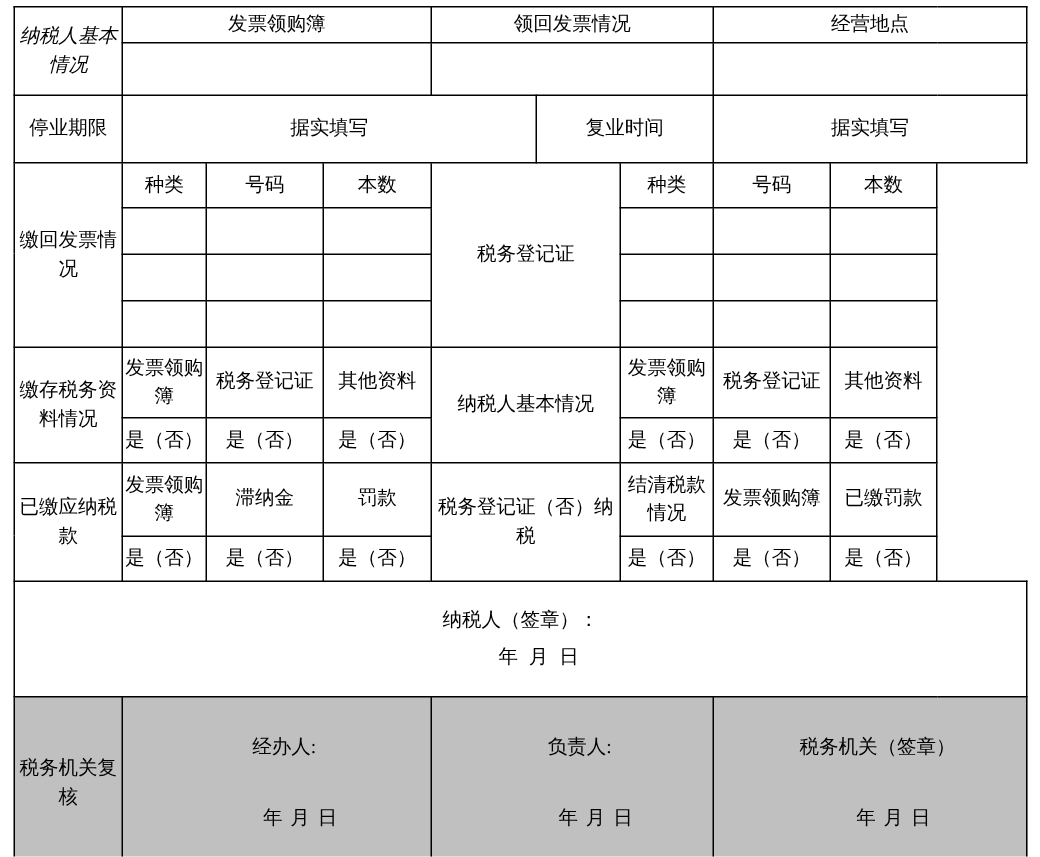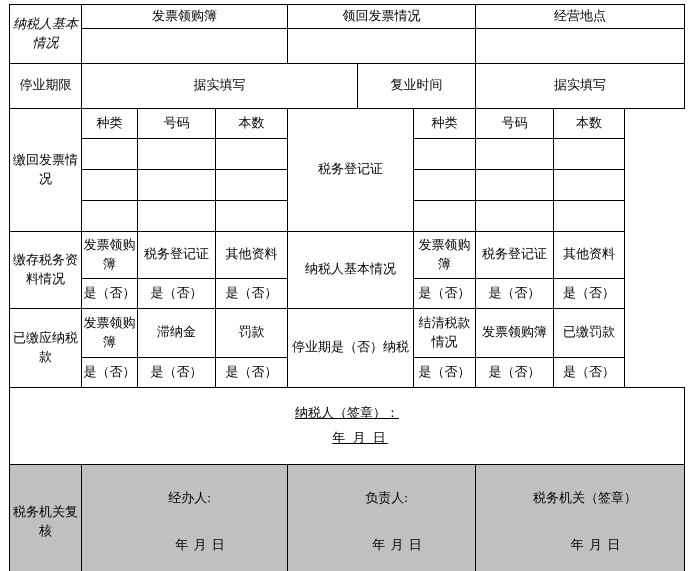--- a/index.html
+++ b/index.html
@@ -45,21 +45,20 @@
   .sign-cell {
     height: 72px;
     text-align: center;
     vertical-align: middle;
   }
   .sign-inner {
     display: block;
     text-align: center;
     font-size: 13px;
     line-height: 1.9;
-    text-decoration: underline;
   }
   .sign-date {
     display: block;
     text-align: center;
     padding-left: 26px;
     letter-spacing: 2px;
   }
   .gray {
     background: #c0c0c0;
   }
@@ -173,21 +172,21 @@
       <td class="lbl">是（否）</td>
       <td class="lbl">是（否）</td>
       <td class="lbl">是（否）</td>
     </tr>
 
     <tr>
       <td rowspan="2" class="lbl">已缴应纳税款</td>
       <td class="lbl" style="height:44px">发票领购簿</td>
       <td class="lbl">滞纳金</td>
       <td class="lbl">罚款</td>
-      <td rowspan="2" colspan="2" class="lbl">停业期是（否）纳税</td>
+      <td rowspan="2" colspan="2" class="lbl">税务登记证（否）纳税</td>
       <td class="lbl">结清税款情况</td>
       <td class="lbl">发票领购簿</td>
       <td class="lbl">已缴罚款</td>
     </tr>
 
     <tr>
       <td class="lbl rowh-small">是（否）</td>
       <td class="lbl">是（否）</td>
       <td class="lbl">是（否）</td>
       <td class="lbl">是（否）</td>

